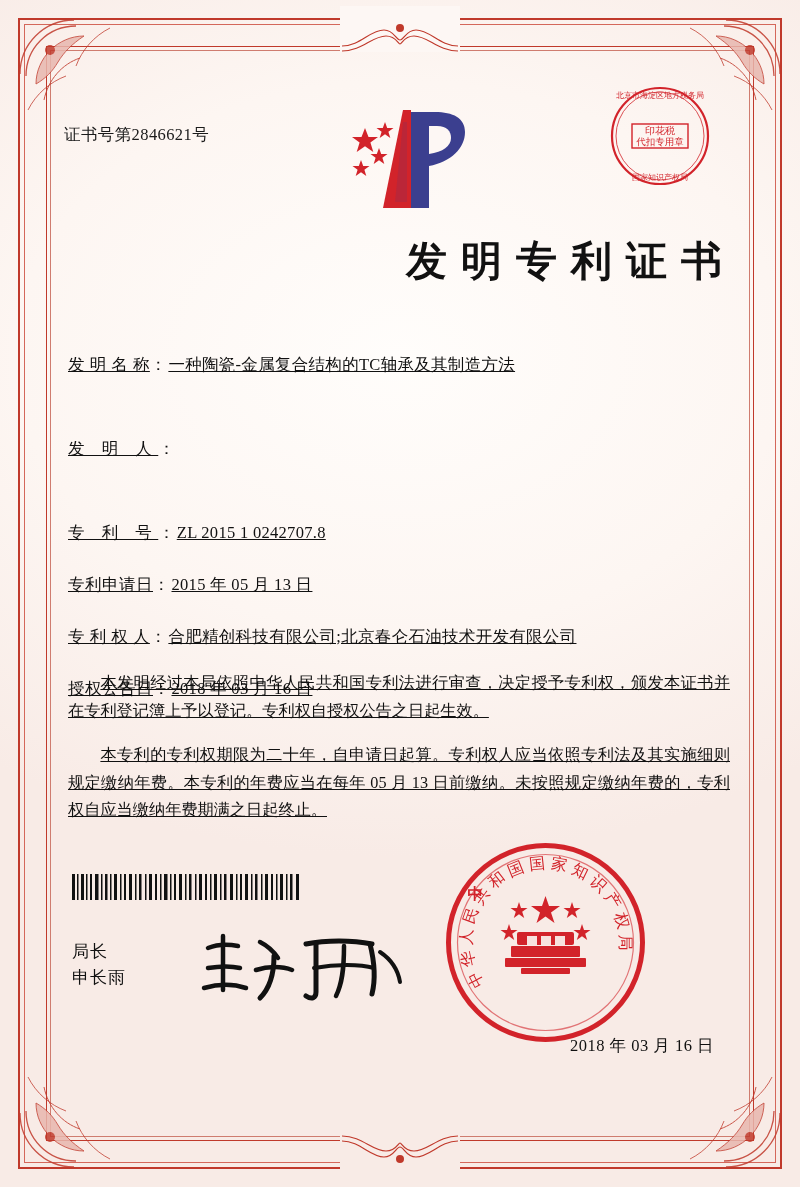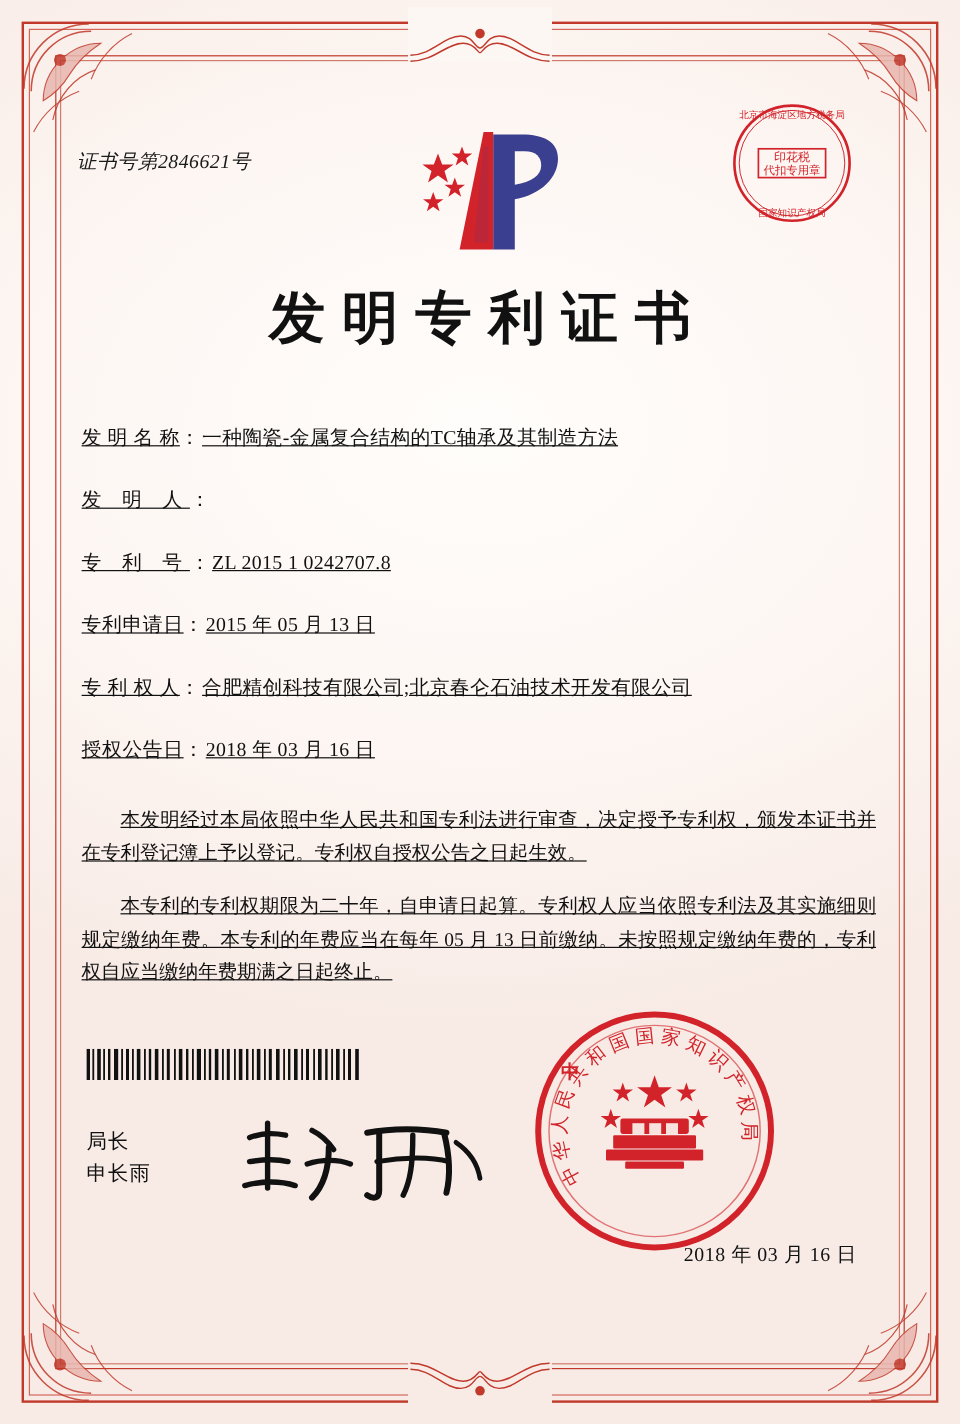--- a/index.html
+++ b/index.html
@@ -89,40 +89,39 @@
   }
 
   .cert-number {
     position: absolute;
     left: 0px;
     top: 60px;
     font-size: 16.5px;
     color: #1a1a1a;
     letter-spacing: 0.4px;
     white-space: nowrap;
-    font-style: italic;
   }
 
   
   .logo {
     position: absolute;
     left: 50%;
     top: 40px;
     transform: translateX(-50%);
     width: 150px;
     height: 115px;
   }
 
   .title {
     position: absolute;
     left: 0;
     right: 0;
     top: 170px;
-    text-align: center;
-    font-size: 47px;
+    text-align: right;
+    font-size: 41px;
     font-weight: bold;
     letter-spacing: 14px;
     text-indent: 14px;
     color: #111;
     font-family: "DejaVu Serif", "Liberation Serif", serif;
   }
 
   
   .tax-stamp {
     position: absolute;
@@ -144,21 +143,21 @@
     align-items: baseline;
     font-size: 16.5px;
     color: #111;
     margin-bottom: 30px;
     white-space: nowrap;
   }
   .field-label {
     letter-spacing: 0.5px;
     text-decoration: underline;
   }
-  .field-label.sp6 { letter-spacing: 6.5px; }
+  .field-label.sp6 { letter-spacing: 6.5px; margin-top: 32px; }
   .field-value {
     margin-left: 2px;
     letter-spacing: 0.3px;
     text-decoration: underline;
   }
 
   
   .paragraphs {
     position: absolute;
     left: 4px;

